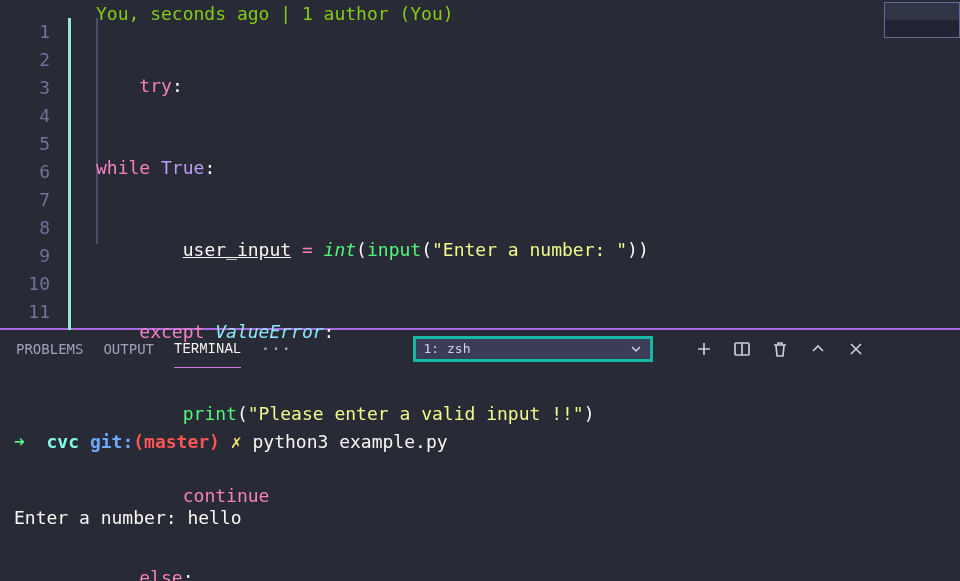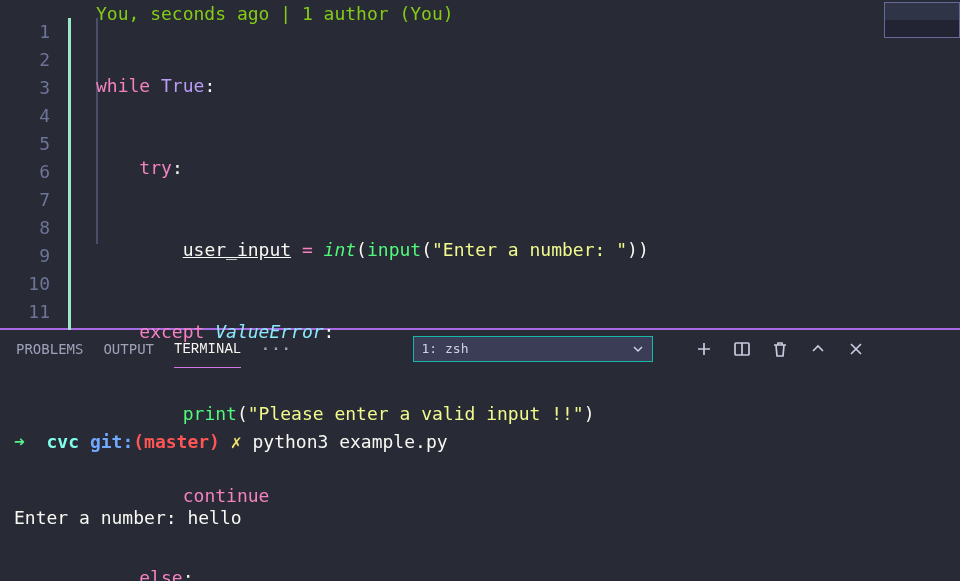--- a/index.html
+++ b/index.html
@@ -67,21 +67,21 @@
   .tabbar .tab { cursor: pointer; height: 38px; display:flex; align-items:center; }
   .tabbar .tab.active { color: #f8f8f2; position:relative;font-family:Liberation Mono, monospace; }
   .tabbar .tab.active::after{
     content:""; position:absolute; left:0; right:0; bottom:0;
     height:1px; background:#d076e6;
   }
   .tabbar .more { font-weight:bold; letter-spacing:2px; cursor:pointer; }
   .spacer { flex: 0 0 80px; }
   .select {
     flex: 1; max-width: 240px; height: 26px;
-    background:#3a3d55; border:1px solid #14b8a6;
+    background:#3a3d55; border:3px solid #14b8a6;
     display:flex; align-items:center; justify-content:space-between;
     padding:0 8px; font-size:13px; color:#cfd2e6; cursor:pointer;
   }
   .select svg{ width:12px; height:12px; }
   .panel-icons { display:flex; gap:20px; margin-left:22px; align-items:center; }
   .panel-icons .ico{ width:18px; height:18px; cursor:pointer; color:#c9ccde; }
   .panel-icons svg{ width:100%; height:100%; stroke:currentColor; fill:none; stroke-width:1.7; }
 
   .term {
     flex:1; padding: 6px 14px 0 14px;
@@ -112,22 +112,22 @@
     <div class="ln">8</div>
     <div class="ln">9</div>
     <div class="ln">10</div>
     <div class="ln">11</div>
   </div>
 
   <div class="code-margin-bar"></div>
   <div class="code-indent"></div>
 
   <div class="code">
+    <div class="row">    <span class="kw">try</span><span class="punc">:</span></div>
     <div class="row"><span class="kw">while</span> <span class="bool">True</span><span class="punc">:</span></div>
-    <div class="row">    <span class="kw">try</span><span class="punc">:</span></div>
     <div class="row">        <span class="var">user_input</span><span class="op"> = </span><span class="fni">int</span><span class="punc">(</span><span class="fn">input</span><span class="punc">(</span><span class="str">"Enter a number: "</span><span class="punc">))</span></div>
     <div class="row">    <span class="kw">except</span> <span class="cls">ValueError</span><span class="punc">:</span></div>
     <div class="row">        <span class="fn">print</span><span class="punc">(</span><span class="str">"Please enter a valid input !!"</span><span class="punc">)</span></div>
     <div class="row">        <span class="kw">continue</span></div>
     <div class="row">    <span class="kw">else</span><span class="punc">:</span></div>
     
     
     
     
   </div>

